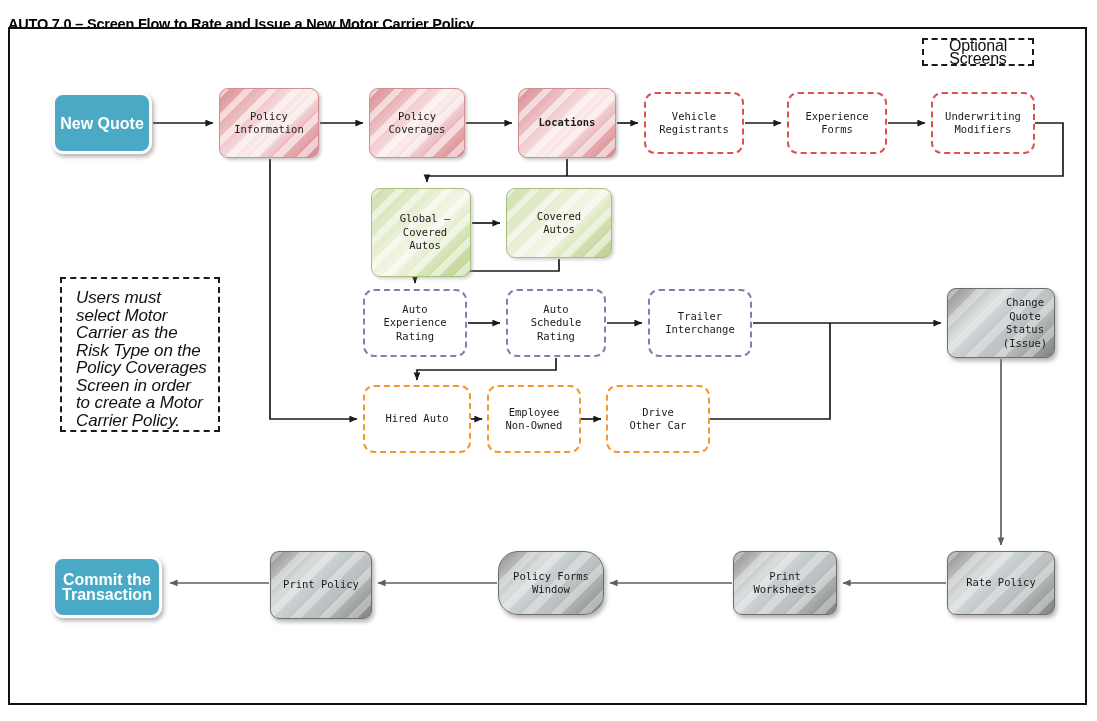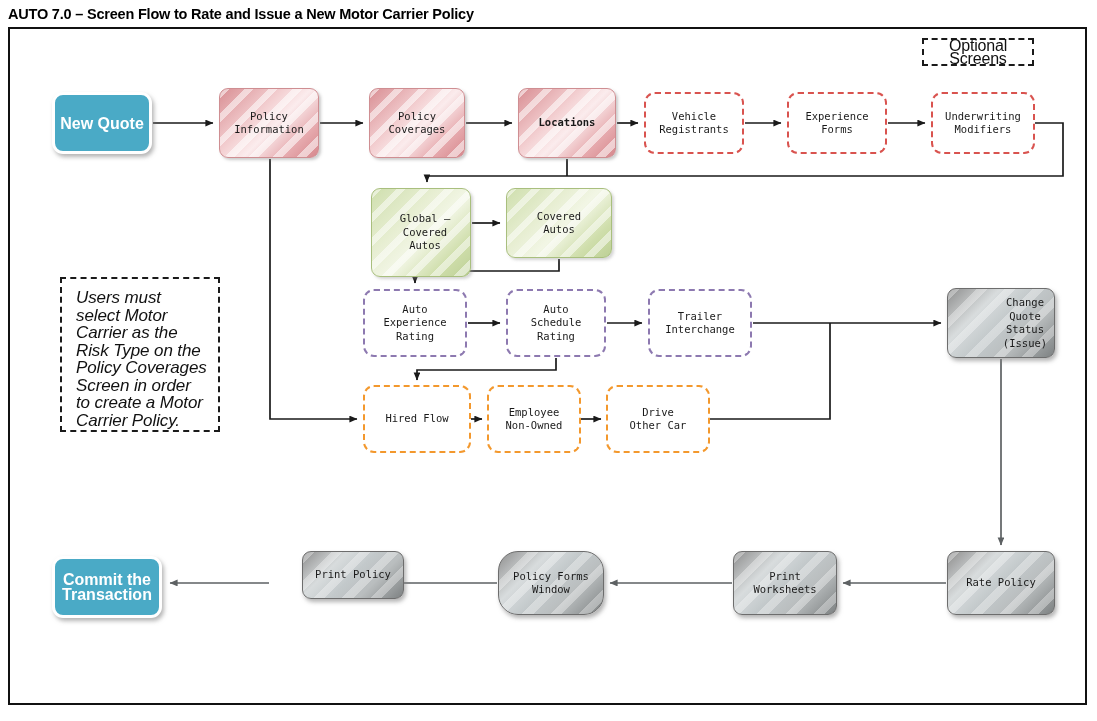--- a/index.html
+++ b/index.html
@@ -1,21 +1,21 @@
 <!DOCTYPE html>
 <html><head>
 <meta charset="utf-8">
 <style>
   html,body{margin:0;padding:0;background:#ffffff;}
   body{width:1097px;height:721px;font-family:"DejaVu Sans",sans-serif;overflow:hidden;}
 
   #page{position:relative;width:1097px;height:721px;}
 
   #title{
-    position:absolute;left:8px;top:6px;
+    position:absolute;left:8px;top:16px;
     font-family:"Liberation Sans",sans-serif;
     font-weight:bold;font-size:14.5px;color:#000;letter-spacing:-0.2px;
     white-space:nowrap;
   }
 
   #frame{
     position:absolute;left:8px;top:27px;width:1079px;height:678px;
     border:2px solid #111;box-sizing:border-box;background:#fff;
   }
 
@@ -201,21 +201,21 @@
       <div class="node dashed-purple" style="left: 506px; top: 289px; width: 100px; height: 68px;">
         <span>Auto
 Schedule
 Rating</span>
       </div>
       <div class="node dashed-purple" style="left: 648px; top: 289px; width: 104px; height: 68px;">
         <span>Trailer
 Interchange</span>
       </div>
       <div class="node dashed-orange" style="left: 363px; top: 385px; width: 108px; height: 68px;">
-        <span>Hired Flow</span>
+        <span>Hired Auto</span>
       </div>
       <div class="node dashed-orange" style="left: 487px; top: 385px; width: 94px; height: 68px;">
         <span>Employee
 Non-Owned</span>
       </div>
       <div class="node dashed-orange" style="left: 606px; top: 385px; width: 104px; height: 68px;">
         <span>Drive
 Other Car</span>
       </div>
       <div class="node gray" style="left: 947px; top: 288px; width: 108px; height: 70px; padding-left: 48px;">
@@ -227,21 +227,21 @@
         <span>Rate Policy</span>
       </div>
       <div class="node gray" style="left: 733px; top: 551px; width: 104px; height: 64px;">
         <span>Print
 Worksheets</span>
       </div>
       <div class="node gray" style="left: 498px; top: 551px; width: 106px; height: 64px; border-radius: 20px;">
         <span>Policy Forms
 Window</span>
       </div>
-      <div class="node gray" style="left: 270px; top: 551px; width: 102px; height: 48px; margin-left: 32px;">
+      <div class="node gray" style="left: 270px; top: 551px; width: 102px; height: 68px;">
         <span>Print Policy</span>
       </div>
       <div class="node teal" style="left: 52px; top: 556px; width: 110px; height: 62px;">
         <span>Commit the
 Transaction</span>
       </div>
     </div>
 
   <div id="legend-box" class="node dashed-black legend" style="left: 922px; top: 38px; width: 112px; height: 28px;">
     <span>Optional Screens</span>

